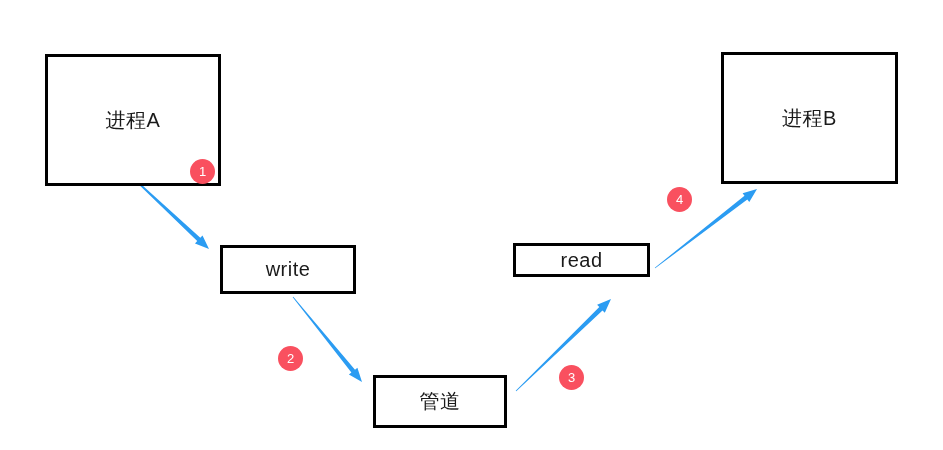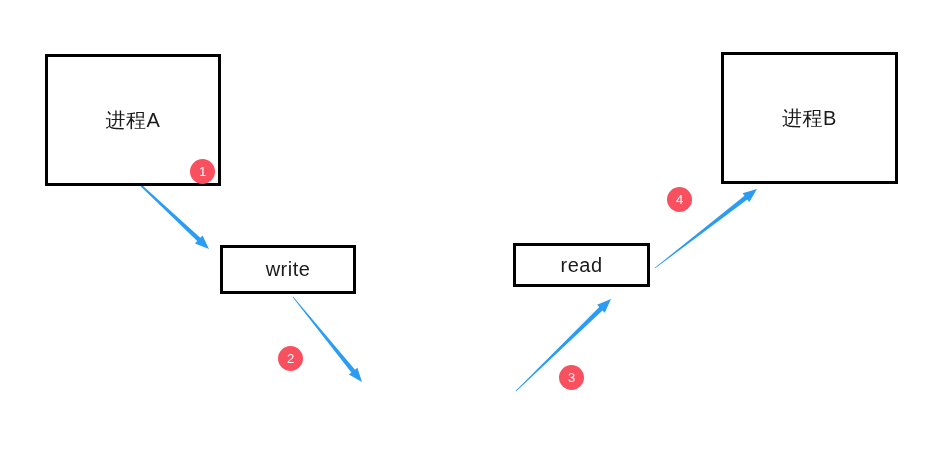--- a/index.html
+++ b/index.html
@@ -64,23 +64,26 @@
   </div>
 
   <div class="node" style="left: 721px; top: 52px; width: 177px; height: 132px; border-color: rgb(0, 0, 0);">
     <span class="node-label">进程B</span>
   </div>
 
   <div class="node" style="left: 220px; top: 245px; width: 136px; height: 49px; border-color: rgb(0, 0, 0);">
     <span class="node-label">write</span>
   </div>
 
-  <div class="node" style="left: 513px; top: 243px; width: 137px; height: 44px; border-color: rgb(0, 0, 0);">
+  <div class="node" style="left: 513px; top: 243px; width: 137px; height: 34px; border-color: rgb(0, 0, 0);">
     <span class="node-label">read</span>
   </div>
 
+  <div class="node" style="left: 373px; top: 375px; width: 134px; height: 53px; border-color: rgb(0, 0, 0);">
+    <span class="node-label">管道</span>
+  </div>
 
   <span class="badge" style="left: 190px; top: 159px; background: rgb(249, 80, 95);">1</span>
   <span class="badge" style="left: 278px; top: 346px; background: rgb(249, 80, 95);">2</span>
   <span class="badge" style="left: 559px; top: 365px; background: rgb(249, 80, 95);">3</span>
   <span class="badge" style="left: 667px; top: 187px; background: rgb(249, 80, 95);">4</span>
 
 </div>
 
 </body></html>

